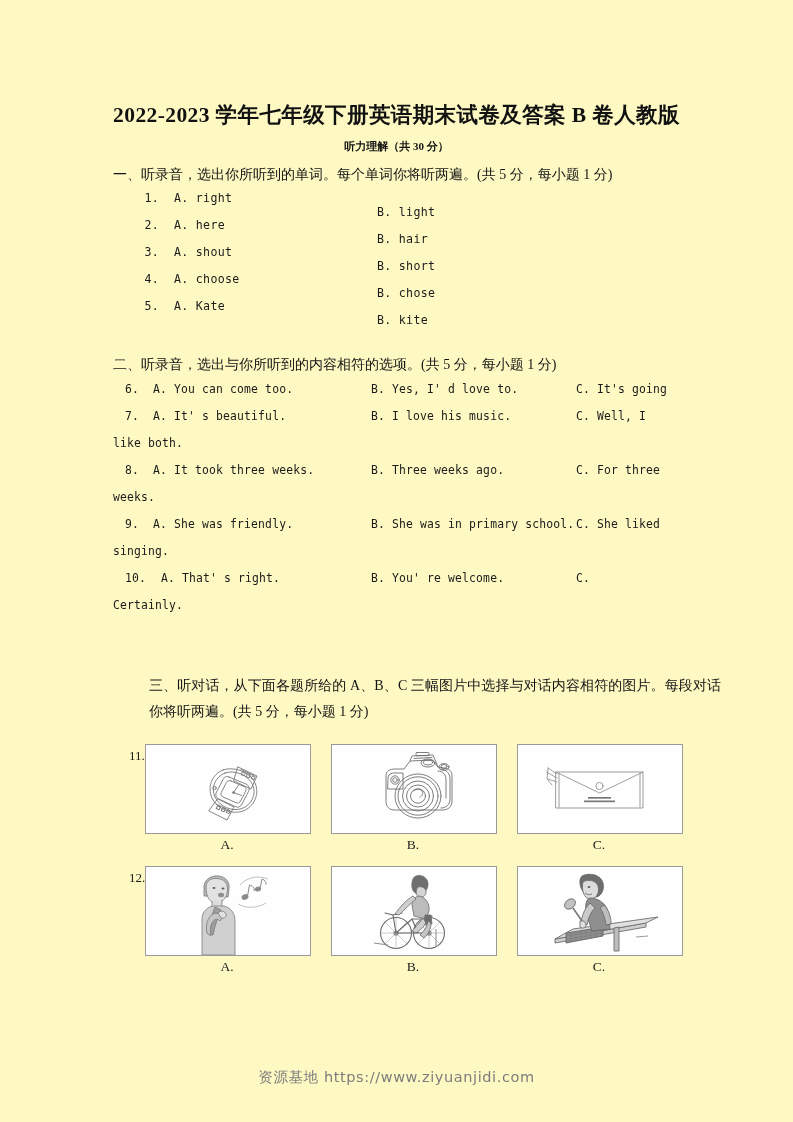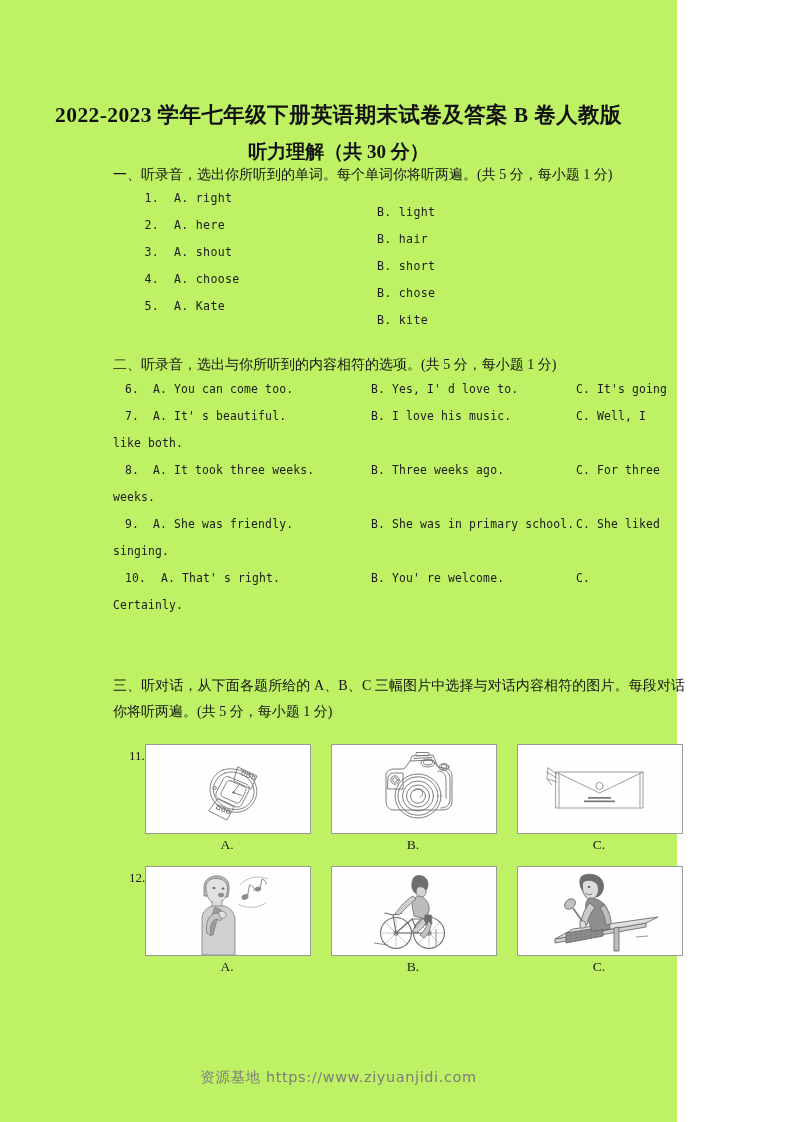--- a/index.html
+++ b/index.html
@@ -11,57 +11,57 @@
     width: 793px;
     height: 1122px;
     position: relative;
     font-family: "Liberation Serif", "DejaVu Serif", serif;
     color: #1a1a1a;
     overflow: hidden;
   }
   .page {
     position: absolute;
     left: 0; top: 0;
-    width: 677px;
+    width: 793px;
     height: 1122px;
-    background: #bef264;
+    background: #fef9c3;
   }
   .doc-title {
     position: absolute;
     left: 0; right: 0;
     top: 100px;
     text-align: center;
     font-family: "Liberation Serif", "DejaVu Serif", serif;
     font-size: 21.5px;
     font-weight: 700;
     letter-spacing: 0.4px;
     color: #111;
   }
   .section-title {
     position: absolute;
     left: 0; right: 0;
     top: 139px;
     text-align: center;
-    font-size: 19px;
+    font-size: 11px;
     font-weight: 700;
     color: #111;
   }
   .instr {
     position: absolute;
     left: 113px;
     width: 572px;
     font-size: 14px;
     font-weight: 500;
     line-height: 26px;
     color: #131313;
     text-align: justify;
   }
   #instr1 { top: 162px; }
   #instr2 { top: 352px; }
-  #instr3 { top: 673px; }
+  #instr3 { top: 673px; margin-left: 36px; }
 
   .qlist {
     position: absolute;
     left: 113px;
     width: 572px;
   }
   .q-row {
     position: relative;
     height: 27px;
     font-family: "DejaVu Sans Mono", "Liberation Mono", monospace;

